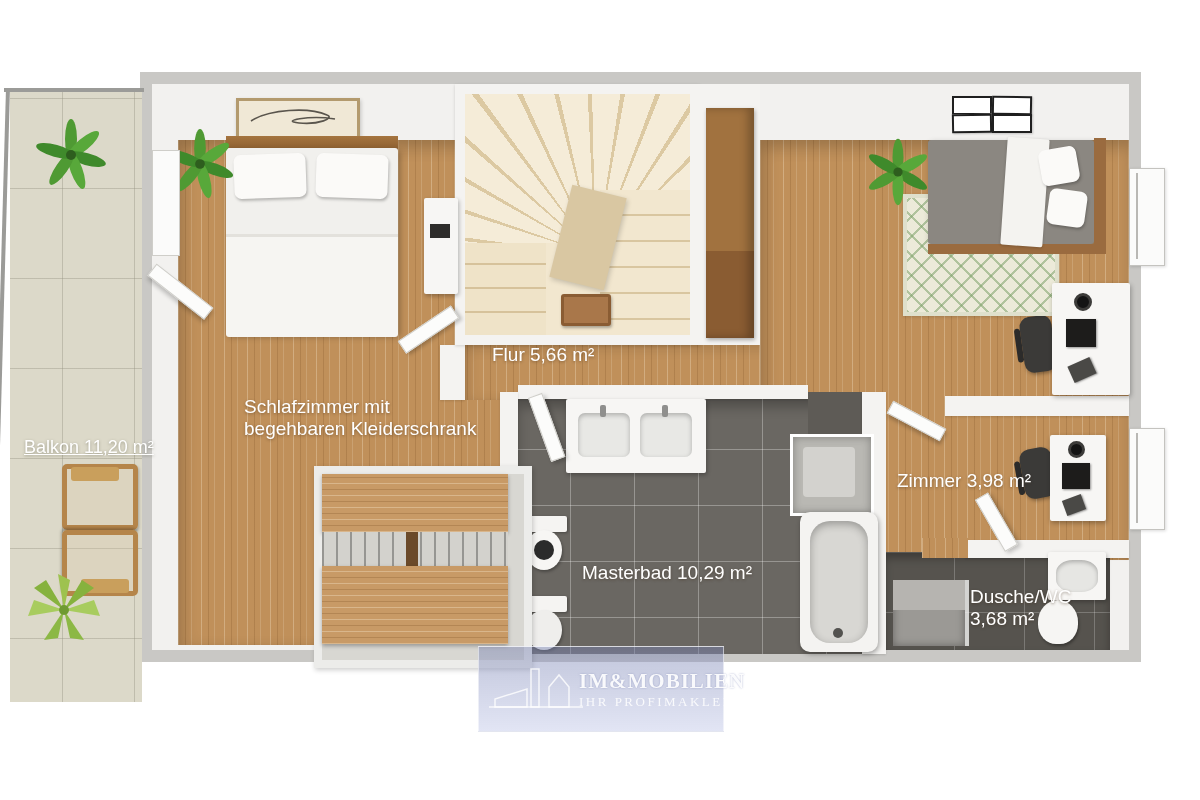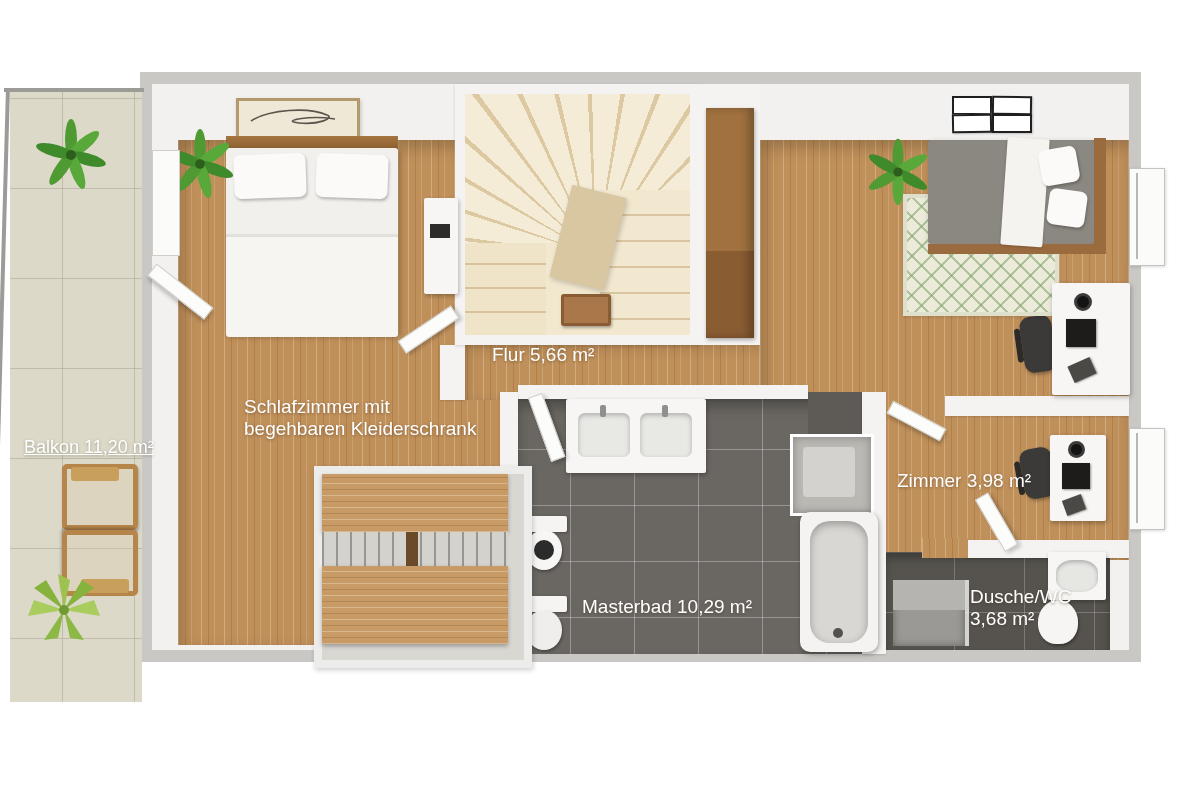--- a/index.html
+++ b/index.html
@@ -36,21 +36,21 @@
 
   
   .room-label{color:#ffffff;font-size:19px;line-height:22px;
     text-shadow:0 1px 3px rgba(60,40,20,.45);white-space:nowrap;z-index:30;}
   .room-label span{display:block;}
   .lbl-balkon{left:24px;top:436px;font-size:18px;text-shadow:0 1px 3px rgba(90,90,70,.5);text-decoration:underline;}
   .lbl-schlaf{left:244px;top:396px;}
   .lbl-flur{left:492px;top:344px;}
   .lbl-kinder{left:803px;top:308px;}
   .lbl-zimmer{left:897px;top:454px;margin-top:16px;}
-  .lbl-bad{left:582px;top:562px;margin-top:34px;}
+  .lbl-bad{left:582px;top:562px;}
   .lbl-dusche{left:970px;top:586px;}
 
   
   .white-f{background:#f7f6f4;box-shadow:1px 2px 4px rgba(0,0,0,.28);border-radius:2px;}
   .door{background:#fcfcfb;border:1px solid #cfcec9;box-shadow:2px 3px 4px rgba(0,0,0,.22);z-index:25;}
 
   
   .picture{left:236px;top:98px;width:118px;height:38px;background:#f0e8d6;
     border:3px solid #b39a6e;box-shadow:1px 2px 4px rgba(0,0,0,.2);z-index:6;}
   .headboard{left:226px;top:136px;width:172px;height:14px;background:linear-gradient(180deg,#a5743f,#8d5f30);z-index:6;}
@@ -360,14 +360,28 @@
     <span>Zimmer 3,98 m²</span>
   </div>
   <div class="abs room-label lbl-bad">
     <span>Masterbad 10,29 m²</span>
   </div>
   <div class="abs room-label lbl-dusche">
     <span>Dusche/WC</span>
     <span>3,68 m²</span>
   </div>
 
+  <div class="abs watermark">
+    <svg class="wm-logo" width="98" height="60" viewBox="0 0 98 60">
+      <g fill="none" stroke="rgba(255,255,255,.8)" stroke-width="1.5">
+        <line x1="2" y1="48" x2="96" y2="48"></line>
+        <polygon points="8,48 40,48 40,30 8,40"></polygon>
+        <rect x="44" y="10" width="8" height="38"></rect>
+        <polygon points="62,48 62,28 72,16 82,28 82,48"></polygon>
+      </g>
+    </svg>
+    <div class="wm-text">
+      <div class="wm-brand">IM&amp;MOBILIEN</div>
+      <div class="wm-tagline">IHR PROFIMAKLER</div>
+    </div>
+  </div>
 
 </div>
 
 </body></html>

